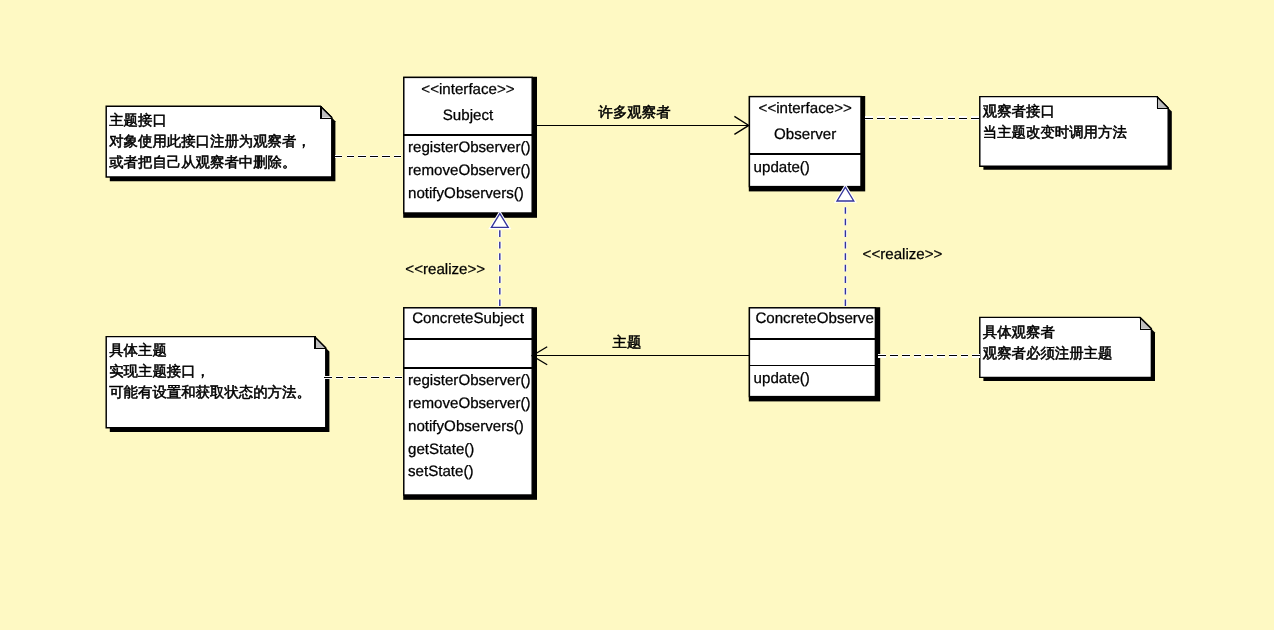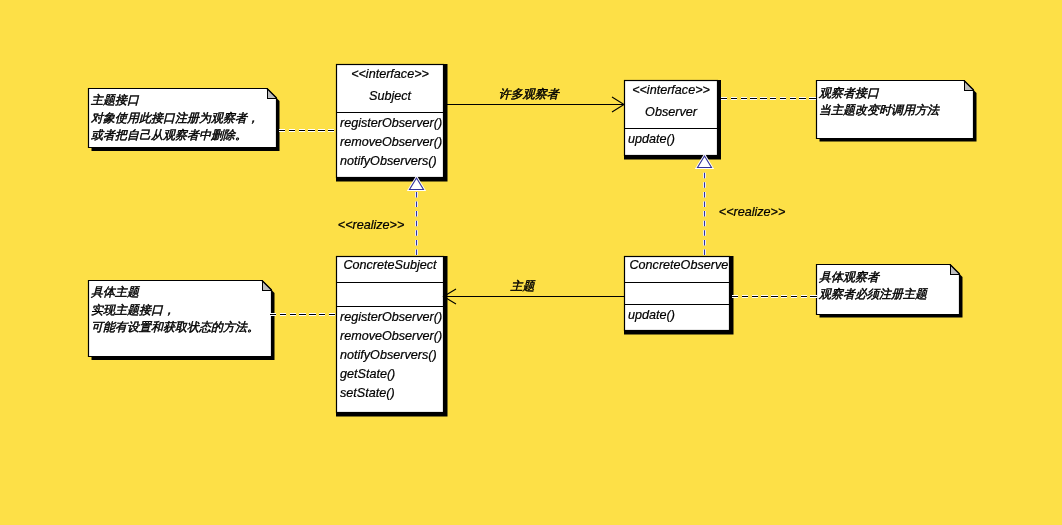--- a/index.html
+++ b/index.html
@@ -1,19 +1,19 @@
 <!DOCTYPE html>
 <html><head>
 <meta charset="utf-8">
 <title>Observer Pattern UML Class Diagram</title>
 <style>
   html,body{margin:0;padding:0;background:#efefef;}
   body{width:1062px;height:525px;overflow:hidden;position:relative;
        font-family:"Liberation Sans","DejaVu Sans",sans-serif;}
-  #stage{position:absolute;left:0;top:0;width:1062px;height:525px;background:#fde047;font-style:italic;}
+  #stage{position:absolute;left:0;top:0;width:1062px;height:525px;background:#fef9c3;}
   svg#diagram{position:absolute;left:0;top:0;width:1062px;height:525px;}
   svg#diagram text{font-family:"Liberation Sans","DejaVu Sans",sans-serif;
               font-size:12.6px;fill:#000;paint-order:stroke;stroke:#000;stroke-width:0.22px;
               -webkit-font-smoothing:antialiased;}
   svg#diagram text.cjk{font-size:12px;paint-order:stroke;stroke:#000;stroke-width:0.45px;}
   .box-fill{fill:#ffffff;stroke:#000000;stroke-width:1.2;}
   .box-shadow{fill:#000000;stroke:none;}
   .sepline{stroke:#000000;stroke-width:1.2;shape-rendering:crispEdges;}
   .conn{stroke:#000000;stroke-width:1.1;fill:none;}
   .conn-straight{stroke:#000000;stroke-width:1;fill:none;shape-rendering:crispEdges;}

